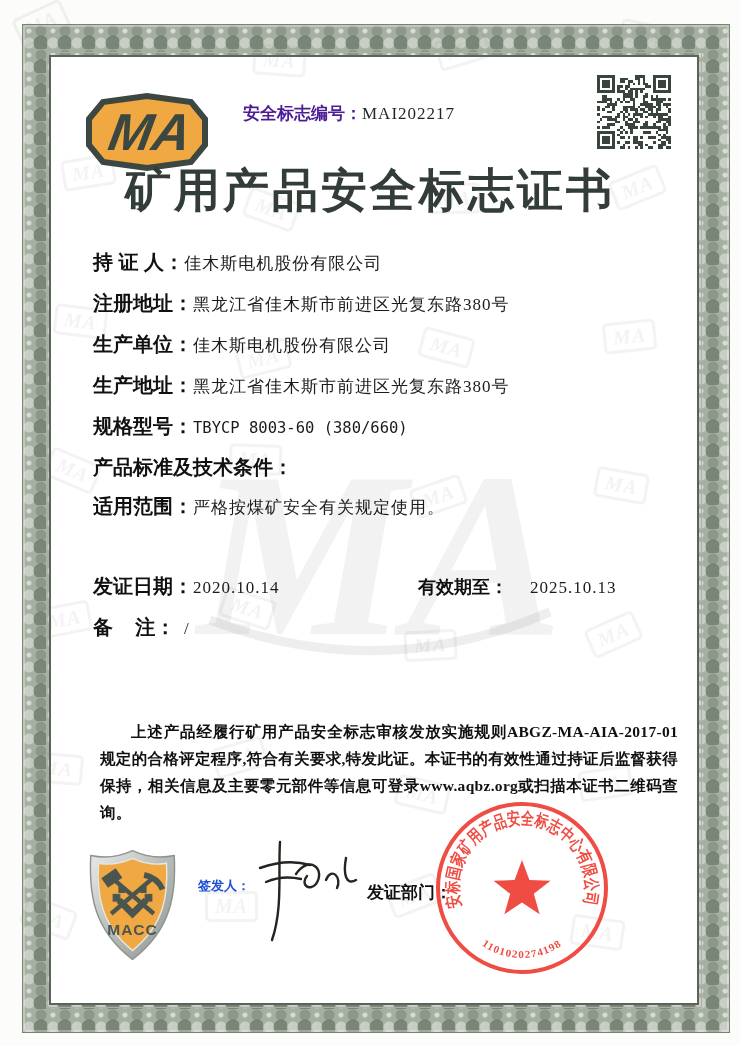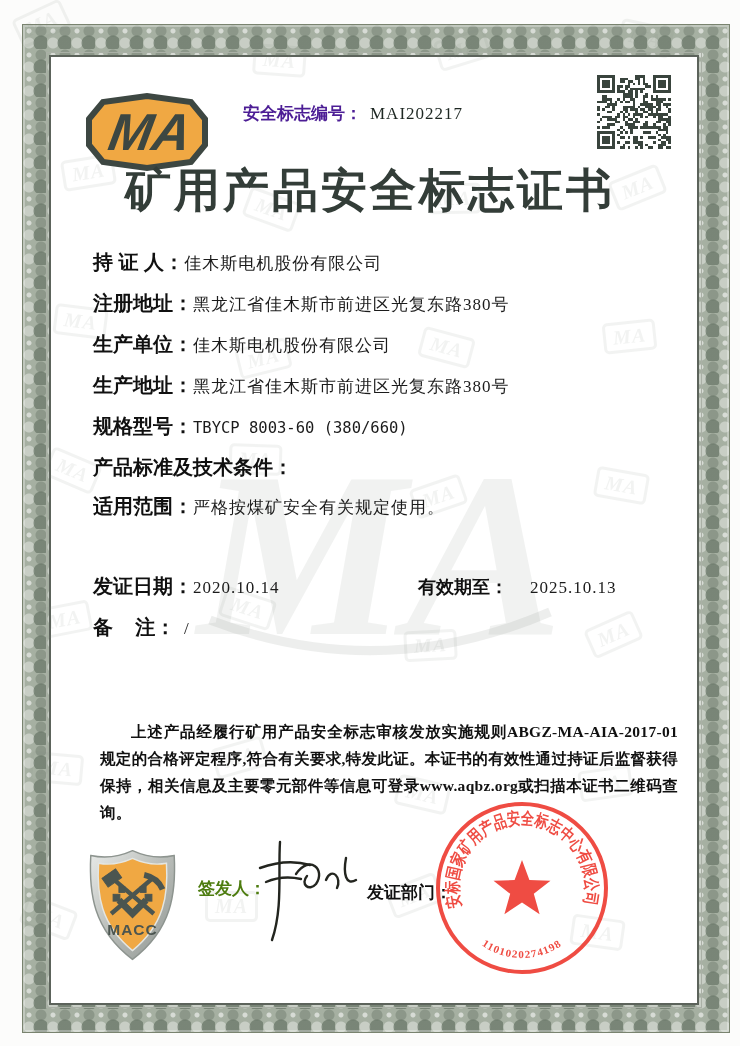--- a/index.html
+++ b/index.html
@@ -29,21 +29,21 @@
     font:italic bold 235px "Liberation Serif",serif;color:rgba(140,150,142,.12);
     text-align:center;line-height:250px;pointer-events:none;}
   .big-arc{position:absolute;left:200px;top:600px;z-index:2;pointer-events:none;}
 
   .content{position:absolute;inset:0;z-index:3;}
 
   
   .ma-logo{position:absolute;left:86px;top:92px;}
   .cert-line{position:absolute;left:243px;top:102px;font-size:17px;white-space:nowrap;}
   .cert-line .lbl{font-weight:bold;color:#4c1d95;}
-  .cert-line .val{font-family:"Liberation Serif",serif;color:#1d2722;letter-spacing:1px;margin-left:8px;}
+  .cert-line .val{font-family:"Liberation Serif",serif;color:#1d2722;letter-spacing:1px;}
   .qr{position:absolute;left:597px;top:75px;}
   .qr rect{fill:#39443d;}
   .title{position:absolute;left:0;top:160px;width:740px;margin:0;text-align:center;
     font-family:"Liberation Serif",serif;font-weight:bold;font-size:46px;
     letter-spacing:3px;color:#333d38;}
 
   
   .rows{position:absolute;left:93px;top:249px;width:572px;}
   .row{display:flex;align-items:baseline;margin-bottom:13px;line-height:26px;}
   .row .lbl{font-weight:bold;font-size:20px;color:#101010;white-space:pre;min-width:91px;flex:none;}
@@ -53,21 +53,21 @@
   .row.dates .val{min-width:225px;}
   .row.dates .lbl2{font-weight:bold;font-size:18px;color:#101010;white-space:pre;min-width:112px;flex:none;margin-top:40px;}
 
   
   .statement{position:absolute;left:84px;top:702px;width:578px;margin:16px;
     font-family:"Liberation Serif",serif;font-weight:600;font-size:15.5px;
     line-height:27px;color:#111;text-align:justify;text-indent:2em;letter-spacing:.3px;}
 
   
   .shield{position:absolute;left:84px;top:844px;}
-  .signer-label{position:absolute;left:198px;top:877px;font-weight:bold;font-size:17px;color:#4d7c0f;}
+  .signer-label{position:absolute;left:198px;top:877px;font-weight:bold;font-size:13px;color:#1d4ed8;}
   .signature{position:absolute;left:252px;top:830px;}
   .signature path{stroke:#23251f;stroke-width:2.4;fill:none;stroke-linecap:round;}
   .issuer-label{position:absolute;left:367px;top:881px;font-weight:bold;font-size:17px;color:#101010;}
   .stamp{position:absolute;left:434px;top:800px;opacity:.93;}
   .stamp .ring{fill:none;stroke:var(--stamp-red,#ee3f35);stroke-width:4;}
   .stamp .star{fill:var(--stamp-red,#ee3f35);}
   .stamp text{fill:var(--stamp-red,#ee3f35);font-family:"Liberation Serif",serif;font-weight:bold;}
   .ring-text{font-size:17px;}
   .ring-number{font-size:10.5px;letter-spacing:1px;}
 </style>

